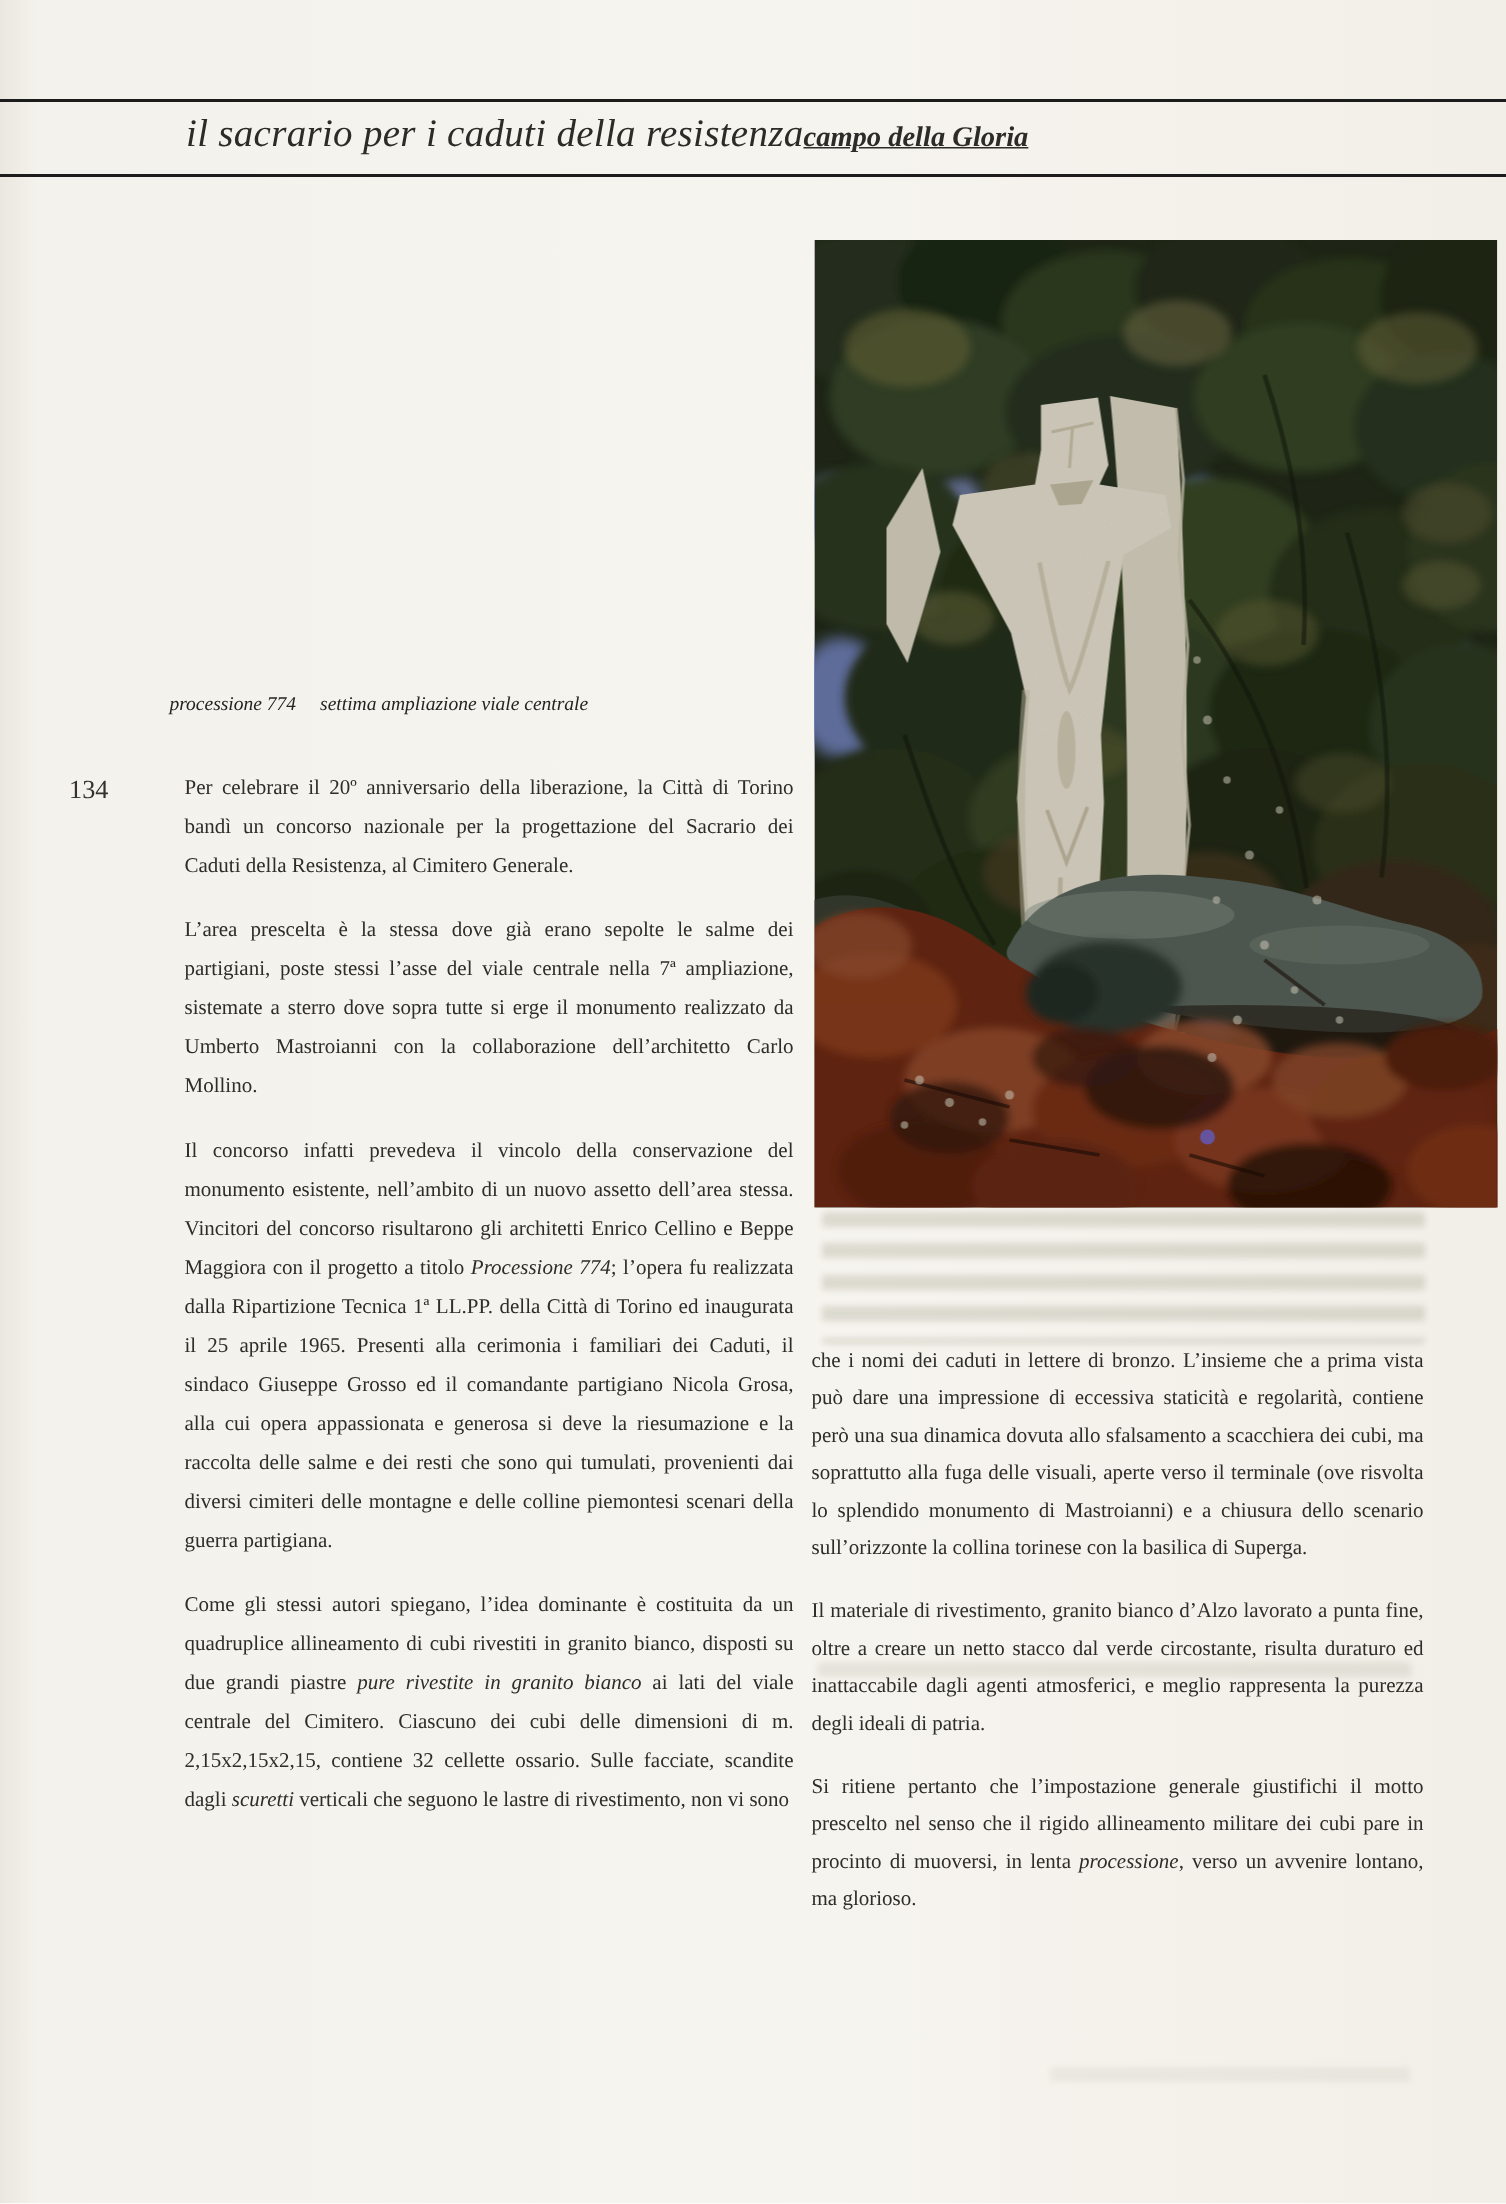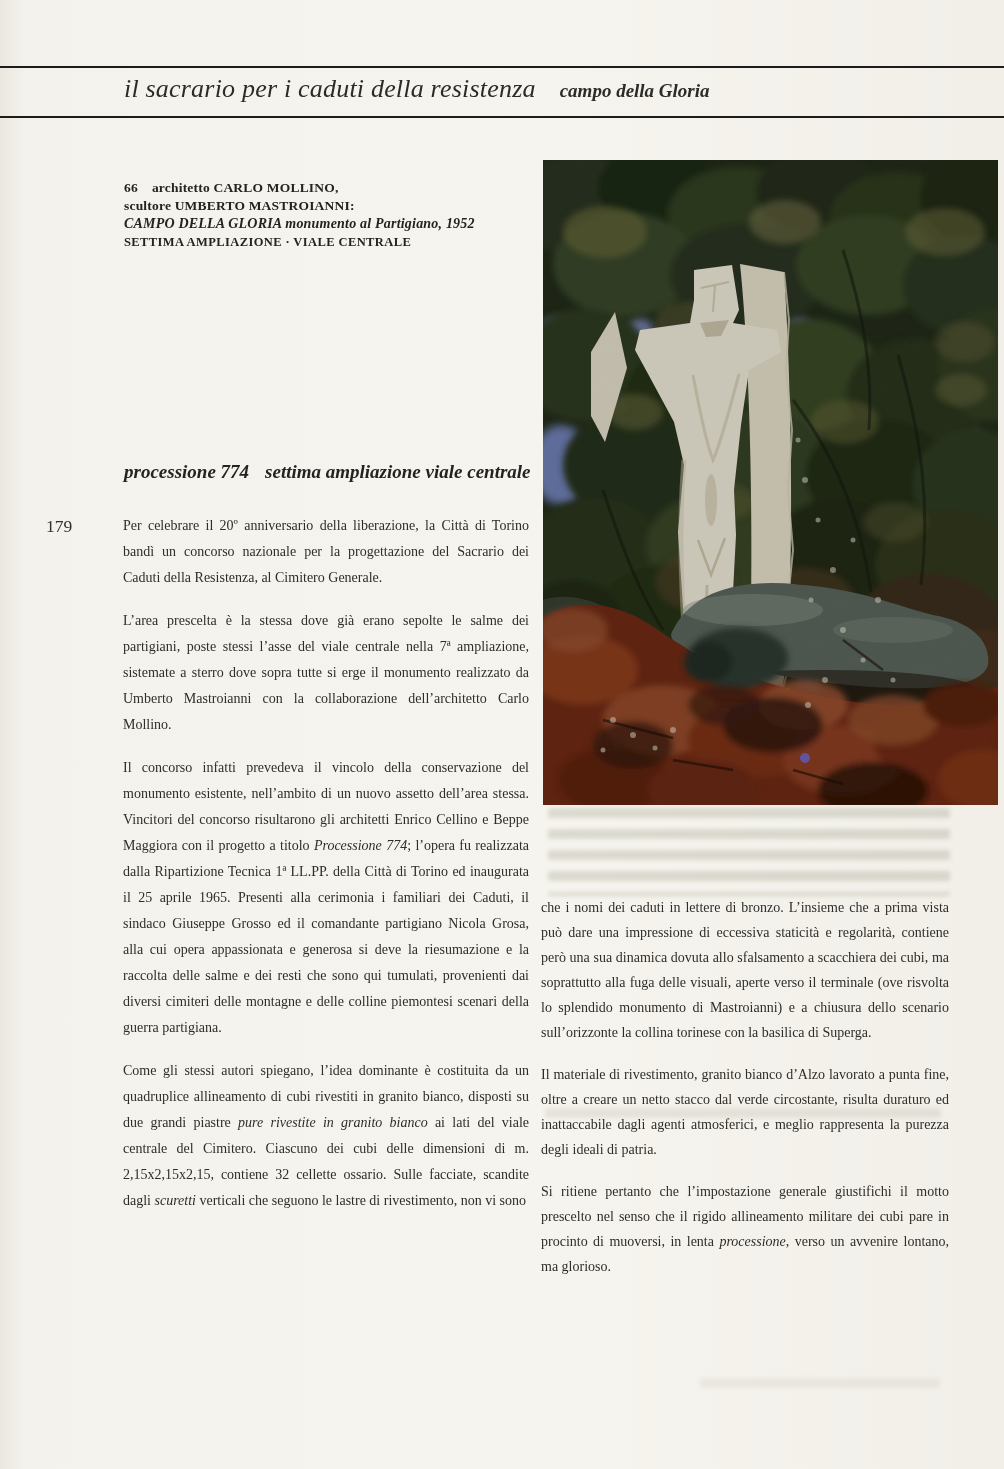--- a/index.html
+++ b/index.html
@@ -6,27 +6,27 @@
   .page{
     position:relative;width:1004px;height:1469px;overflow:hidden;
     background:linear-gradient(90deg,#e9e7df 0,#f4f2ec 2.5%,#f6f4ee 55%,#f1efe8 100%);
     font-family:"Liberation Serif","DejaVu Serif",serif;color:#2c2b28;
   }
   .rule{position:absolute;left:0;right:0;height:2px;background:#1c1c1c;}
   #rule-top{top:66px;}
   #rule-bottom{top:116px;}
   .header{position:absolute;left:124px;top:74px;white-space:nowrap;}
   .title-main{font-size:26px;font-weight:normal;font-style:italic;letter-spacing:.2px;}
-  .title-sub{font-size:19px;font-weight:bold;font-style:italic;margin-left:24px;}
+  .title-sub{font-size:19px;font-weight:bold;font-style:italic;margin-left:0;text-decoration:underline;}
   .caption{position:absolute;left:124px;top:179px;font-size:13.5px;font-weight:bold;line-height:18px;letter-spacing:.2px;color:#242321;}
   .cap-num{margin-right:14px;}
   .cap-italic{font-style:italic;font-size:14px;}
   .cap-small{font-size:12.5px;letter-spacing:.4px;}
   .photo{position:absolute;left:543px;top:160px;width:455px;height:645px;}
-  .subheading{position:absolute;left:124px;top:461px;font-size:19px;font-weight:bold;font-style:italic;color:#242321;}
+  .subheading{position:absolute;left:113px;top:461px;font-size:13px;font-weight:normal;font-style:italic;color:#242321;}
   .subheading .sp2{margin-left:16px;}
   .pagenum{position:absolute;left:46px;top:516px;font-size:17.5px;color:#33322f;}
   .col{position:absolute;text-align:justify;font-size:14px;line-height:26px;hyphens:auto;-webkit-hyphens:auto;color:#2e2d2a;}
   .col p{margin:0 0 17px;}
   .left-col{left:123px;top:513px;width:406px;}
   .right-col{left:541px;top:895px;width:408px;line-height:25px;}
   .it{font-style:italic;}
   .bleed{position:absolute;background:repeating-linear-gradient(to bottom, rgba(110,110,80,.45) 0 10px, rgba(0,0,0,0) 10px 21px);filter:blur(2.2px);opacity:.42;border-radius:3px;}
   #bleed1{left:548px;top:808px;width:402px;height:88px;}
   #bleed2{left:545px;top:1108px;width:396px;height:14px;opacity:.28;}
@@ -36,26 +36,20 @@
 <body>
 
 <div class="page">
 
   <div class="rule" id="rule-top"></div>
   <div class="header">
     <span class="title-main">il sacrario per i caduti della resistenza</span><span class="title-sub">campo della Gloria</span>
   </div>
   <div class="rule" id="rule-bottom"></div>
 
-  <div class="caption">
-    <div><span class="cap-num">66</span><span>architetto CARLO MOLLINO,</span></div>
-    <div>scultore UMBERTO MASTROIANNI:</div>
-    <div class="cap-italic">CAMPO DELLA GLORIA monumento al Partigiano, 1952</div>
-    <div class="cap-small">SETTIMA AMPLIAZIONE · VIALE CENTRALE</div>
-  </div>
 
   <svg class="photo" viewBox="0 0 455 645" preserveAspectRatio="none">
     <title>Tall white stone monument by Umberto Mastroianni rising against dark trees with patches of blue sky, a carved grey boulder and russet autumn undergrowth below</title>
     <defs>
       <linearGradient id="rockg" x1="0" y1="0" x2="0" y2="1">
         <stop offset="0" stop-color="#7b8672"></stop>
           <stop offset="1" stop-color="#3d4a3f"></stop>
       </linearGradient>
       <filter id="soft">
           <feGaussianBlur stdDeviation="3"></feGaussianBlur>
@@ -218,21 +212,21 @@
         <circle cx="130" cy="570" r="3"></circle>
     </g>
 
     <rect width="455" height="645" filter="url(#grainf)" opacity=".14"></rect>
   </svg>
 
   <div class="subheading">
     <span>processione 774</span><span class="sp2">settima ampliazione viale centrale</span>
   </div>
 
-  <div class="pagenum">179</div>
+  <div class="pagenum">134</div>
 
   <div class="col left-col">
     <p><span>Per celebrare il 20º anniversario della liberazione, la Città di Torino bandì un concorso nazionale per la progettazione del Sacrario dei Caduti della Resistenza, al Cimitero Generale.</span></p>
     <p><span>L’area prescelta è la stessa dove già erano sepolte le salme dei partigiani, poste stessi l’asse del viale centrale nella 7ª ampliazione, sistemate a sterro dove sopra tutte si erge il monumento realizzato da Umberto Mastroianni con la collaborazione dell’architetto Carlo Mollino.</span></p>
     <p><span>Il concorso infatti prevedeva il vincolo della conservazione del monumento esistente, nell’ambito di un nuovo assetto dell’area stessa. Vincitori del concorso risultarono gli architetti Enrico Cellino e Beppe Maggiora con il progetto a titolo </span><span class="it">Processione 774</span><span>; l’opera fu realizzata dalla Ripartizione Tecnica 1ª LL.PP. della Città di Torino ed inaugurata il 25 aprile 1965. Presenti alla cerimonia i familiari dei Caduti, il sindaco Giuseppe Grosso ed il comandante partigiano Nicola Grosa, alla cui opera appassionata e generosa si deve la riesumazione e la raccolta delle salme e dei resti che sono qui tumulati, provenienti dai diversi cimiteri delle montagne e delle colline piemontesi scenari della guerra partigiana.</span></p>
     <p><span>Come gli stessi autori spiegano, l’idea dominante è costituita da un quadruplice allineamento di cubi rivestiti in granito bianco, disposti su due grandi piastre </span><span class="it">pure rivestite in granito bianco</span><span> ai lati del viale centrale del Cimitero. Ciascuno dei cubi delle dimensioni di m. 2,15x2,15x2,15, contiene 32 cellette ossario. Sulle facciate, scandite dagli </span><span class="it">scuretti</span><span> verticali che seguono le lastre di rivestimento, non vi sono</span></p>
   </div>
 
   <div class="col right-col">
     <p><span>che i nomi dei caduti in lettere di bronzo. L’insieme che a prima vista può dare una impressione di eccessiva staticità e regolarità, contiene però una sua dinamica dovuta allo sfalsamento a scacchiera dei cubi, ma soprattutto alla fuga delle visuali, aperte verso il terminale (ove risvolta lo splendido monumento di Mastroianni) e a chiusura dello scenario sull’orizzonte la collina torinese con la basilica di Superga.</span></p>

